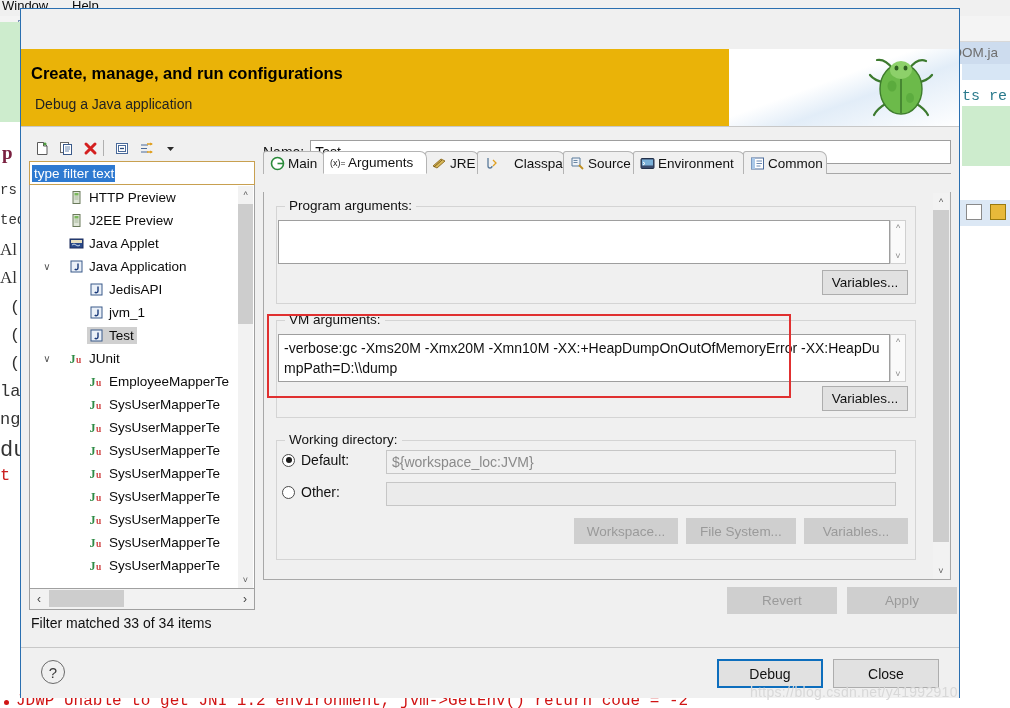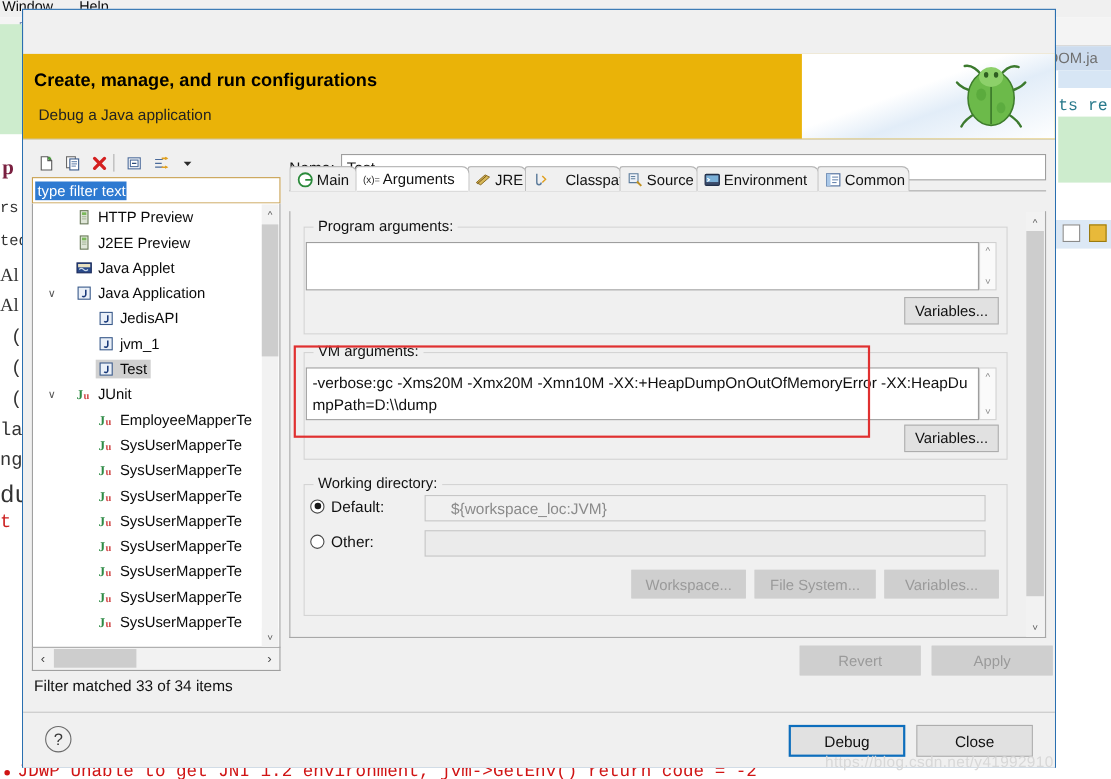--- a/index.html
+++ b/index.html
@@ -275,21 +275,21 @@
     width: 13px; height: 13px; border-radius: 50%;
     border: 1.5px solid #4a4a4a; background: #fff;
     margin-right: 6px; position: relative; flex: none;
   }
   .radio.on::after {
     content: ""; position: absolute; left: 2.5px; top: 2.5px;
     width: 6px; height: 6px; border-radius: 50%; background: #1a1a1a;
   }
   .ro-input {
     position: absolute; background: #f0f0f0; border: 1px solid #c6c6c6;
-    font-size: 14px; color: #8a8a8a; padding: 0 23px;
+    font-size: 14px; color: #8a8a8a; padding: 0 5px;
     display: flex; align-items: center; white-space: nowrap;
   }
   .ro-input.empty { background: #ebebeb; }
 
   .red-annot {
     position: absolute; border: 2px solid #e03030; pointer-events: none; z-index: 40;
   }
 
   .cfg-bottom-btns { position: absolute; left: 0; top: 452px; width: 688px; height: 30px; }
 

